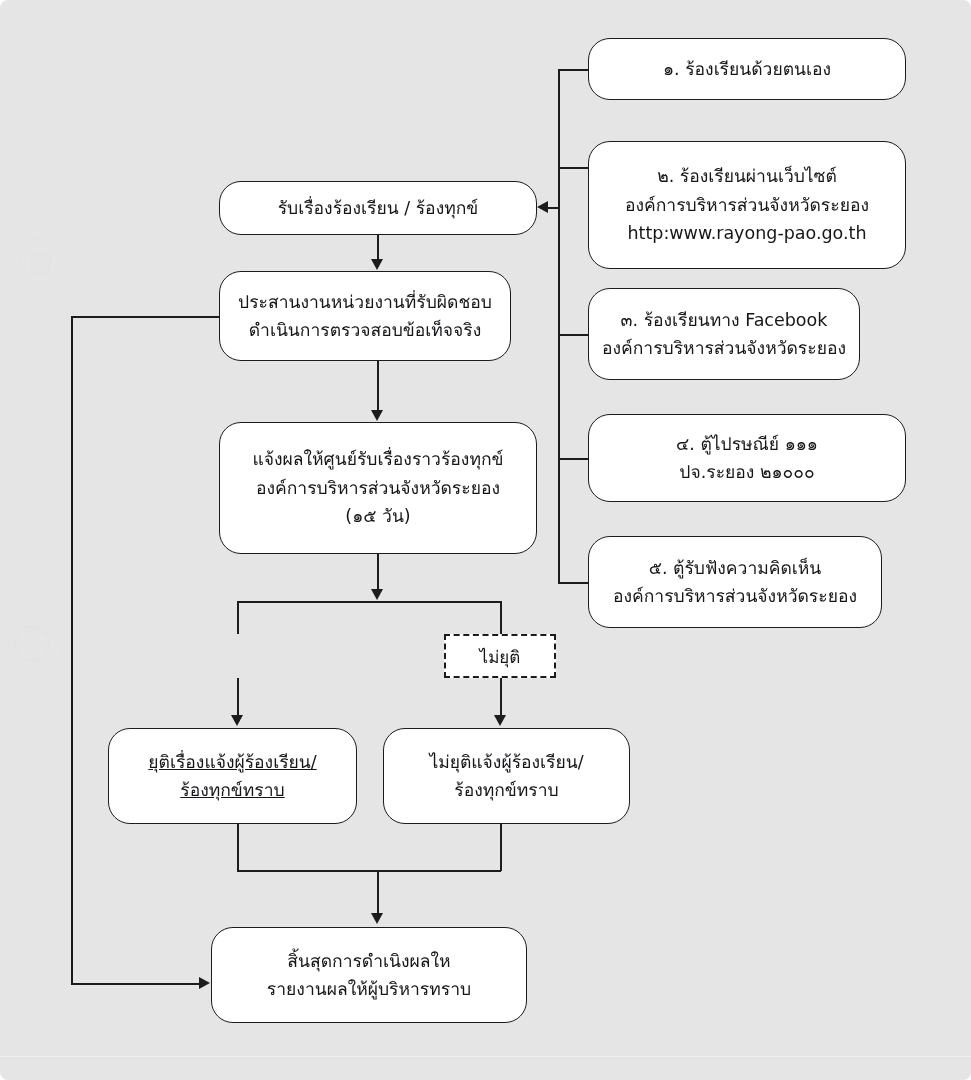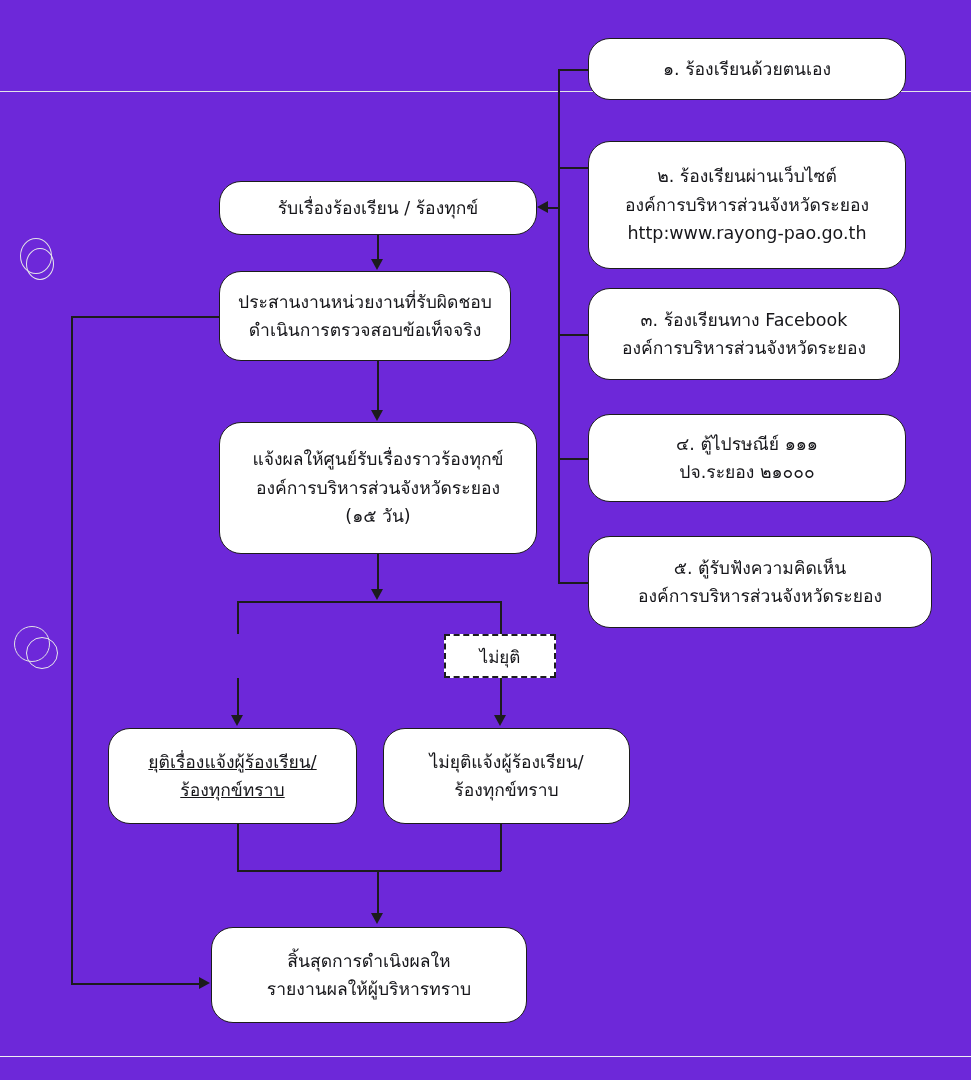--- a/index.html
+++ b/index.html
@@ -8,22 +8,23 @@
     padding: 0;
     background: #ffffff;
   }
   body {
     font-family: "DejaVu Sans", "Liberation Sans", sans-serif;
   }
   #page {
     position: relative;
     width: 971px;
     height: 1080px;
-    background: #6d28d9;
+    background: #e5e5e5;
     overflow: hidden;
+    border-radius: 8px;
   }
 
   
   .scanline {
     position: absolute;
     left: 0;
     width: 971px;
     height: 1px;
     background: #e9e9ec;
   }
@@ -119,31 +120,31 @@
   <div class="node" style="left:588px; top:38px; width:318px; height:62px;">
     <span class="ln">๑. ร้องเรียนด้วยตนเอง</span>
   </div>
 
   <div class="node" style="left:588px; top:118px; width:318px; height:128px;margin-top:23px;">
     <span class="ln">๒. ร้องเรียนผ่านเว็บไซต์</span>
     <span class="ln">องค์การบริหารส่วนจังหวัดระยอง</span>
     <span class="ln">http:www.rayong-pao.go.th</span>
   </div>
 
-  <div class="node" style="left:588px; top:288px; width:312px; height:92px;">
+  <div class="node" style="left:588px; top:288px; width:272px; height:92px;">
     <span class="ln">๓. ร้องเรียนทาง Facebook</span>
     <span class="ln">องค์การบริหารส่วนจังหวัดระยอง</span>
   </div>
 
   <div class="node" style="left:588px; top:414px; width:318px; height:88px;">
     <span class="ln">๔. ตู้ไปรษณีย์ ๑๑๑</span>
     <span class="ln">ปจ.ระยอง ๒๑๐๐๐</span>
   </div>
 
-  <div class="node" style="left:588px; top:536px; width:344px; height:92px;">
+  <div class="node" style="left:588px; top:536px; width:294px; height:92px;">
     <span class="ln">๕. ตู้รับฟังความคิดเห็น</span>
     <span class="ln">องค์การบริหารส่วนจังหวัดระยอง</span>
   </div>
 
   <div class="node" style="left:219px; top:181px; width:318px; height:54px;">
     <span class="ln">รับเรื่องร้องเรียน / ร้องทุกข์</span>
   </div>
 
   <div class="node" style="left:219px; top:271px; width:292px; height:90px;">
     <span class="ln">ประสานงานหน่วยงานที่รับผิดชอบ</span>

